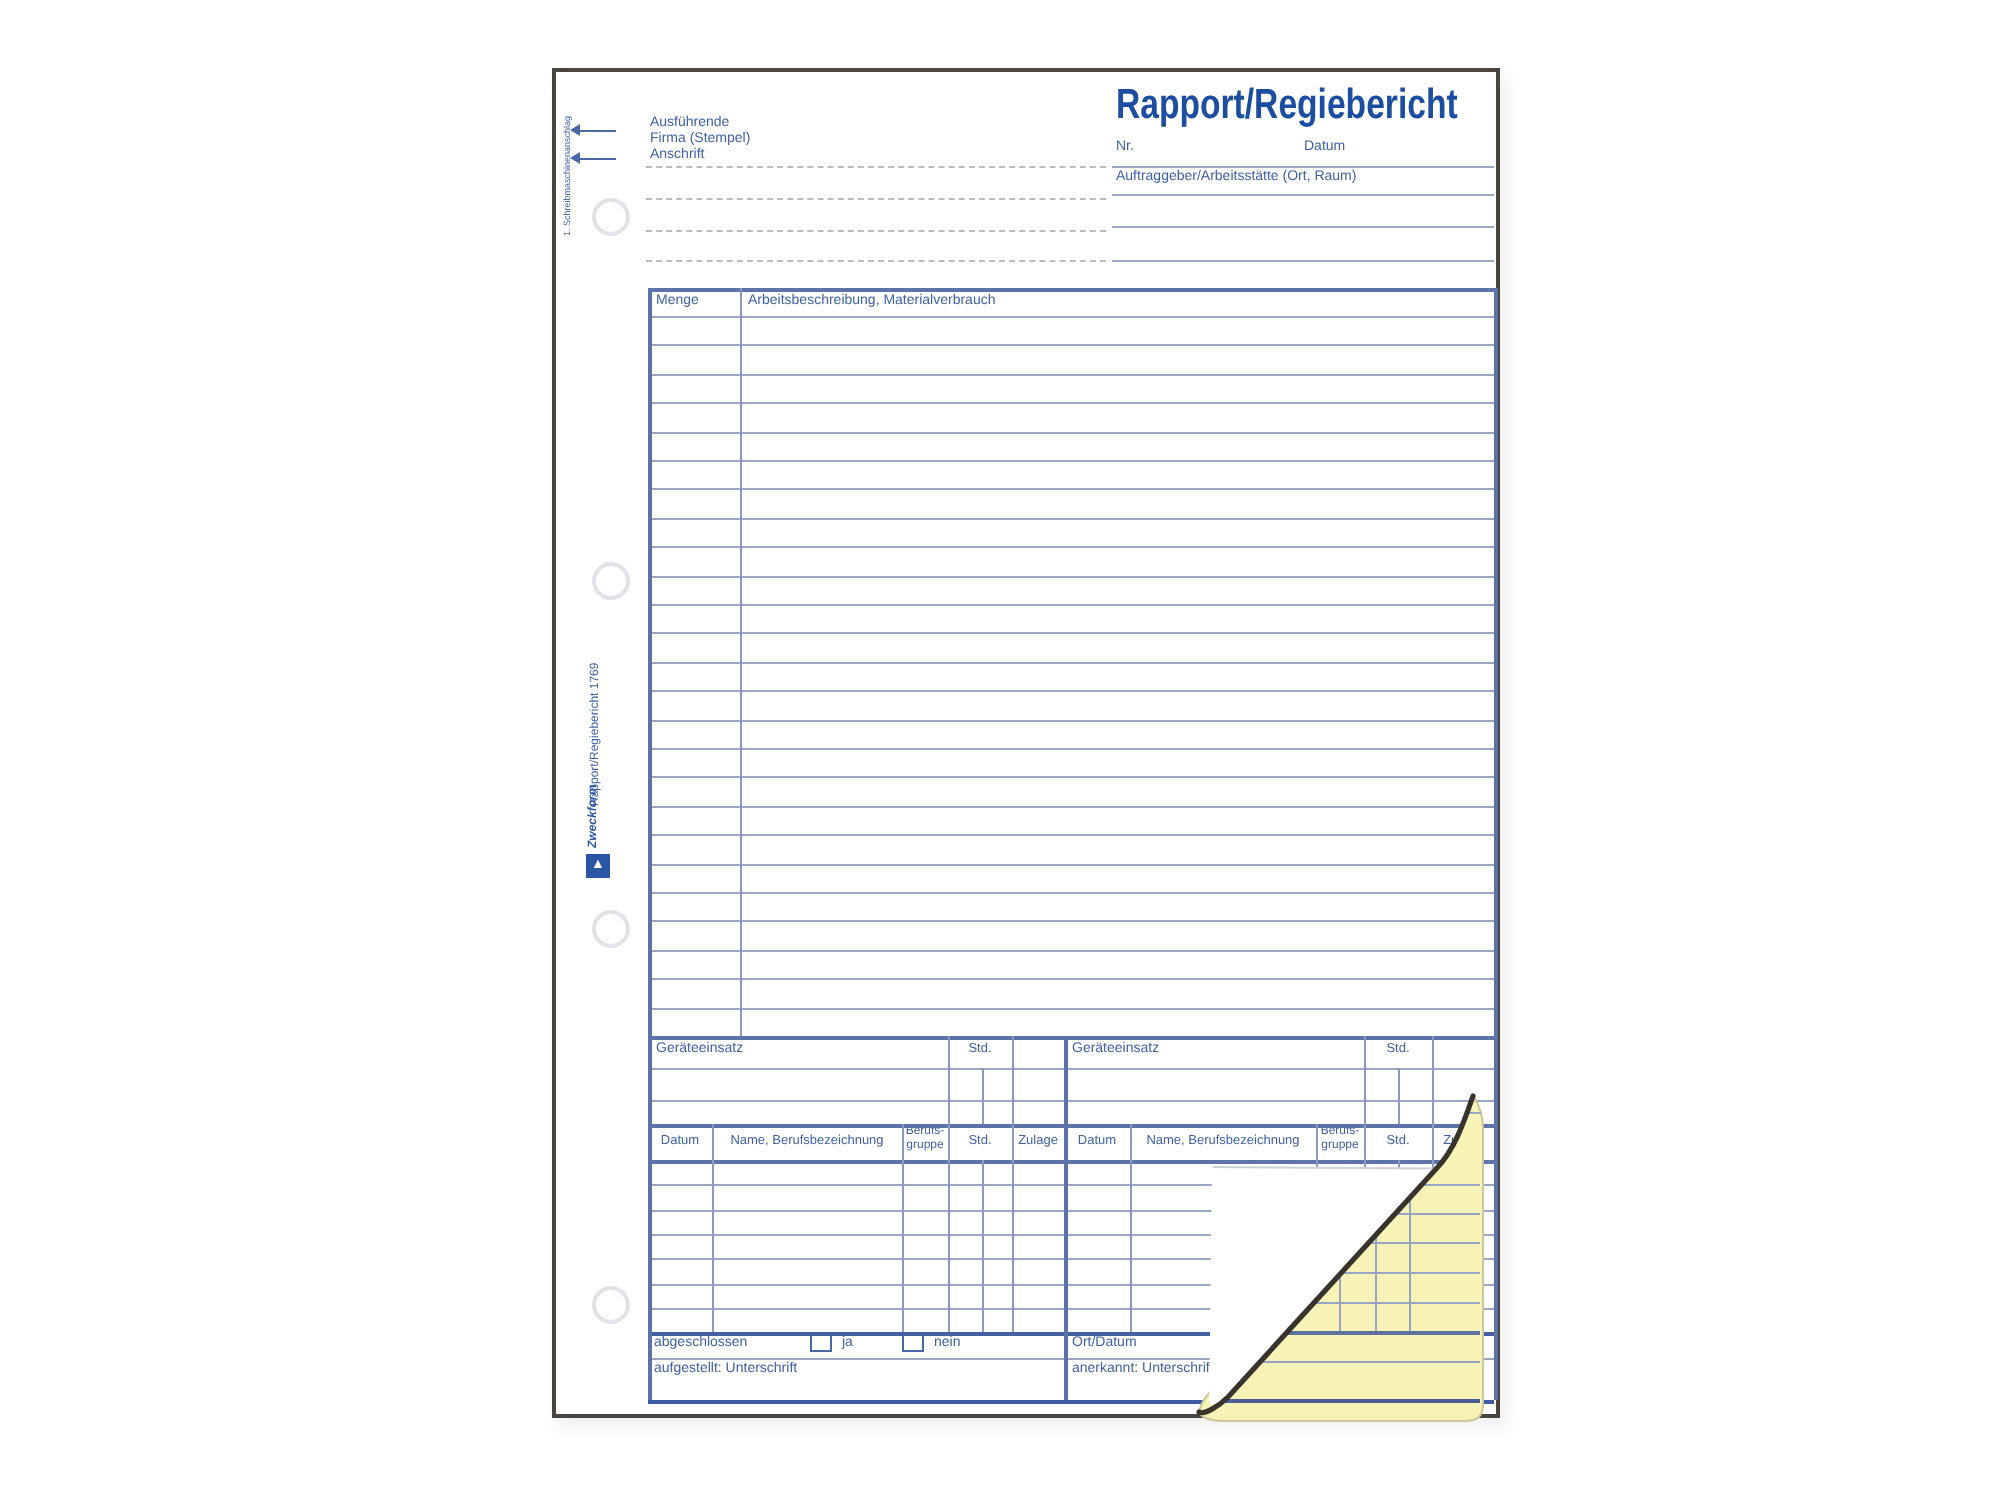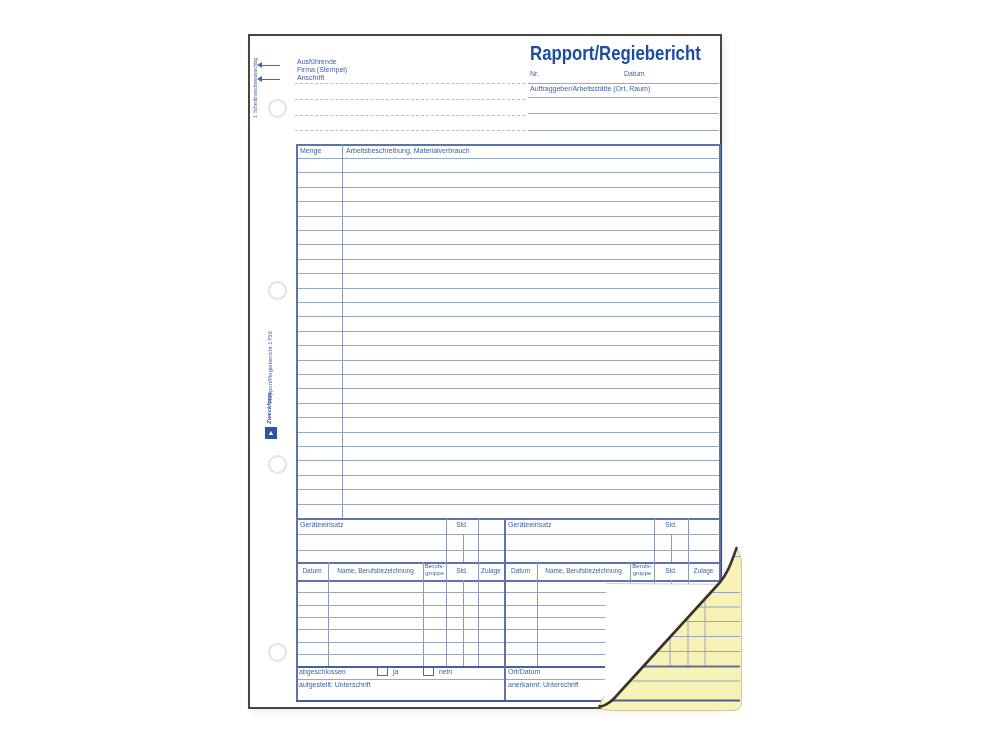--- a/index.html
+++ b/index.html
@@ -1,18 +1,18 @@
 <!DOCTYPE html>
 <html><head>
 <meta charset="utf-8">
 <style>
   html,body{margin:0;padding:0;background:#ffffff;}
   .stage{position:relative;width:1000px;height:750px;background:#ffffff;overflow:hidden;
          font-family:"Liberation Sans", sans-serif;}
-  .sheet{position:absolute;left:248px;top:34px;width:474px;height:675px;box-sizing:border-box;
+  .sheet{position:absolute;left:276px;top:34px;width:474px;height:675px;box-sizing:border-box;
          border:2px solid #4a463f;background:#ffffff;box-shadow:3px 4px 8px rgba(0,0,0,0.07);}
   .lbl{position:absolute;font-size:7px;color:#3f62a6;white-space:nowrap;line-height:8px;}
   .hdr{position:absolute;font-size:6.5px;color:#3f62a6;text-align:center;line-height:7px;white-space:nowrap;}
   .title{position:absolute;left:280px;top:5px;font-size:21px;font-weight:bold;color:#1c4da0;
          white-space:nowrap;transform:scale(0.8,1);transform-origin:0 0;letter-spacing:0px;}
   .ln{position:absolute;}
   .ln.t{height:1px;background:#9aa7c3;}
   .ln.g{height:0;border-top:1px dashed #b9bcc3;background:none;}
   .ln.m{height:1.5px;background:#5d74a8;}
   .ln.m2{height:2px;background:#44609f;}

